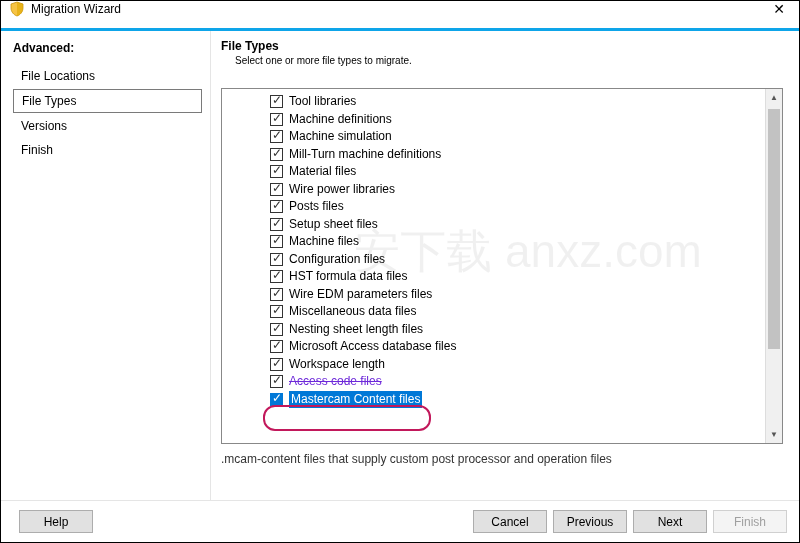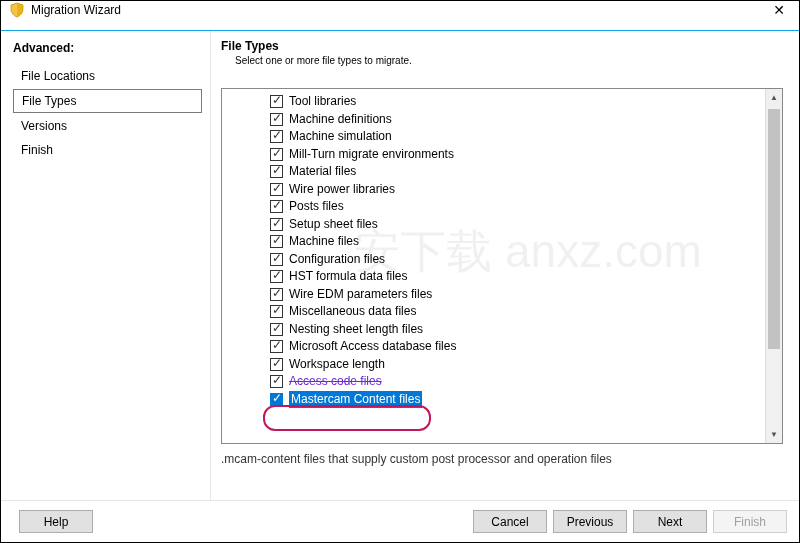--- a/index.html
+++ b/index.html
@@ -16,21 +16,21 @@
     width: 800px; height: 543px;
     border: 1px solid #000;
     display: flex; flex-direction: column;
     position: relative;
   }
   
   .titlebar {
     height: 30px;
     display: flex; align-items: center;
     padding: 0 0 12px 8px;
-    border-bottom: 1px solid #0ea5e9;
+    border-bottom: 3px solid #0ea5e9;
   }
   .titlebar .icon {
     width: 16px; height: 16px;
     margin-right: 6px;
     display: inline-flex; align-items: center; justify-content: center;
   }
   .titlebar .title { font-size: 12px; }
   .titlebar .close {
     margin-left: auto;
     width: 40px; height: 30px;
@@ -242,21 +242,21 @@
             <div class="ft-row">
               <input type="checkbox" checked="" style="">
               <span class="ft-label">Machine definitions</span>
             </div>
             <div class="ft-row">
               <input type="checkbox" checked="" style="">
               <span class="ft-label">Machine simulation</span>
             </div>
             <div class="ft-row">
               <input type="checkbox" checked="" style="">
-              <span class="ft-label">Mill-Turn migrate environments</span>
+              <span class="ft-label">Mill-Turn machine definitions</span>
             </div>
             <div class="ft-row">
               <input type="checkbox" checked="" style="">
               <span class="ft-label">Material files</span>
             </div>
             <div class="ft-row">
               <input type="checkbox" checked="" style="">
               <span class="ft-label">Wire power libraries</span>
             </div>
             <div class="ft-row">

